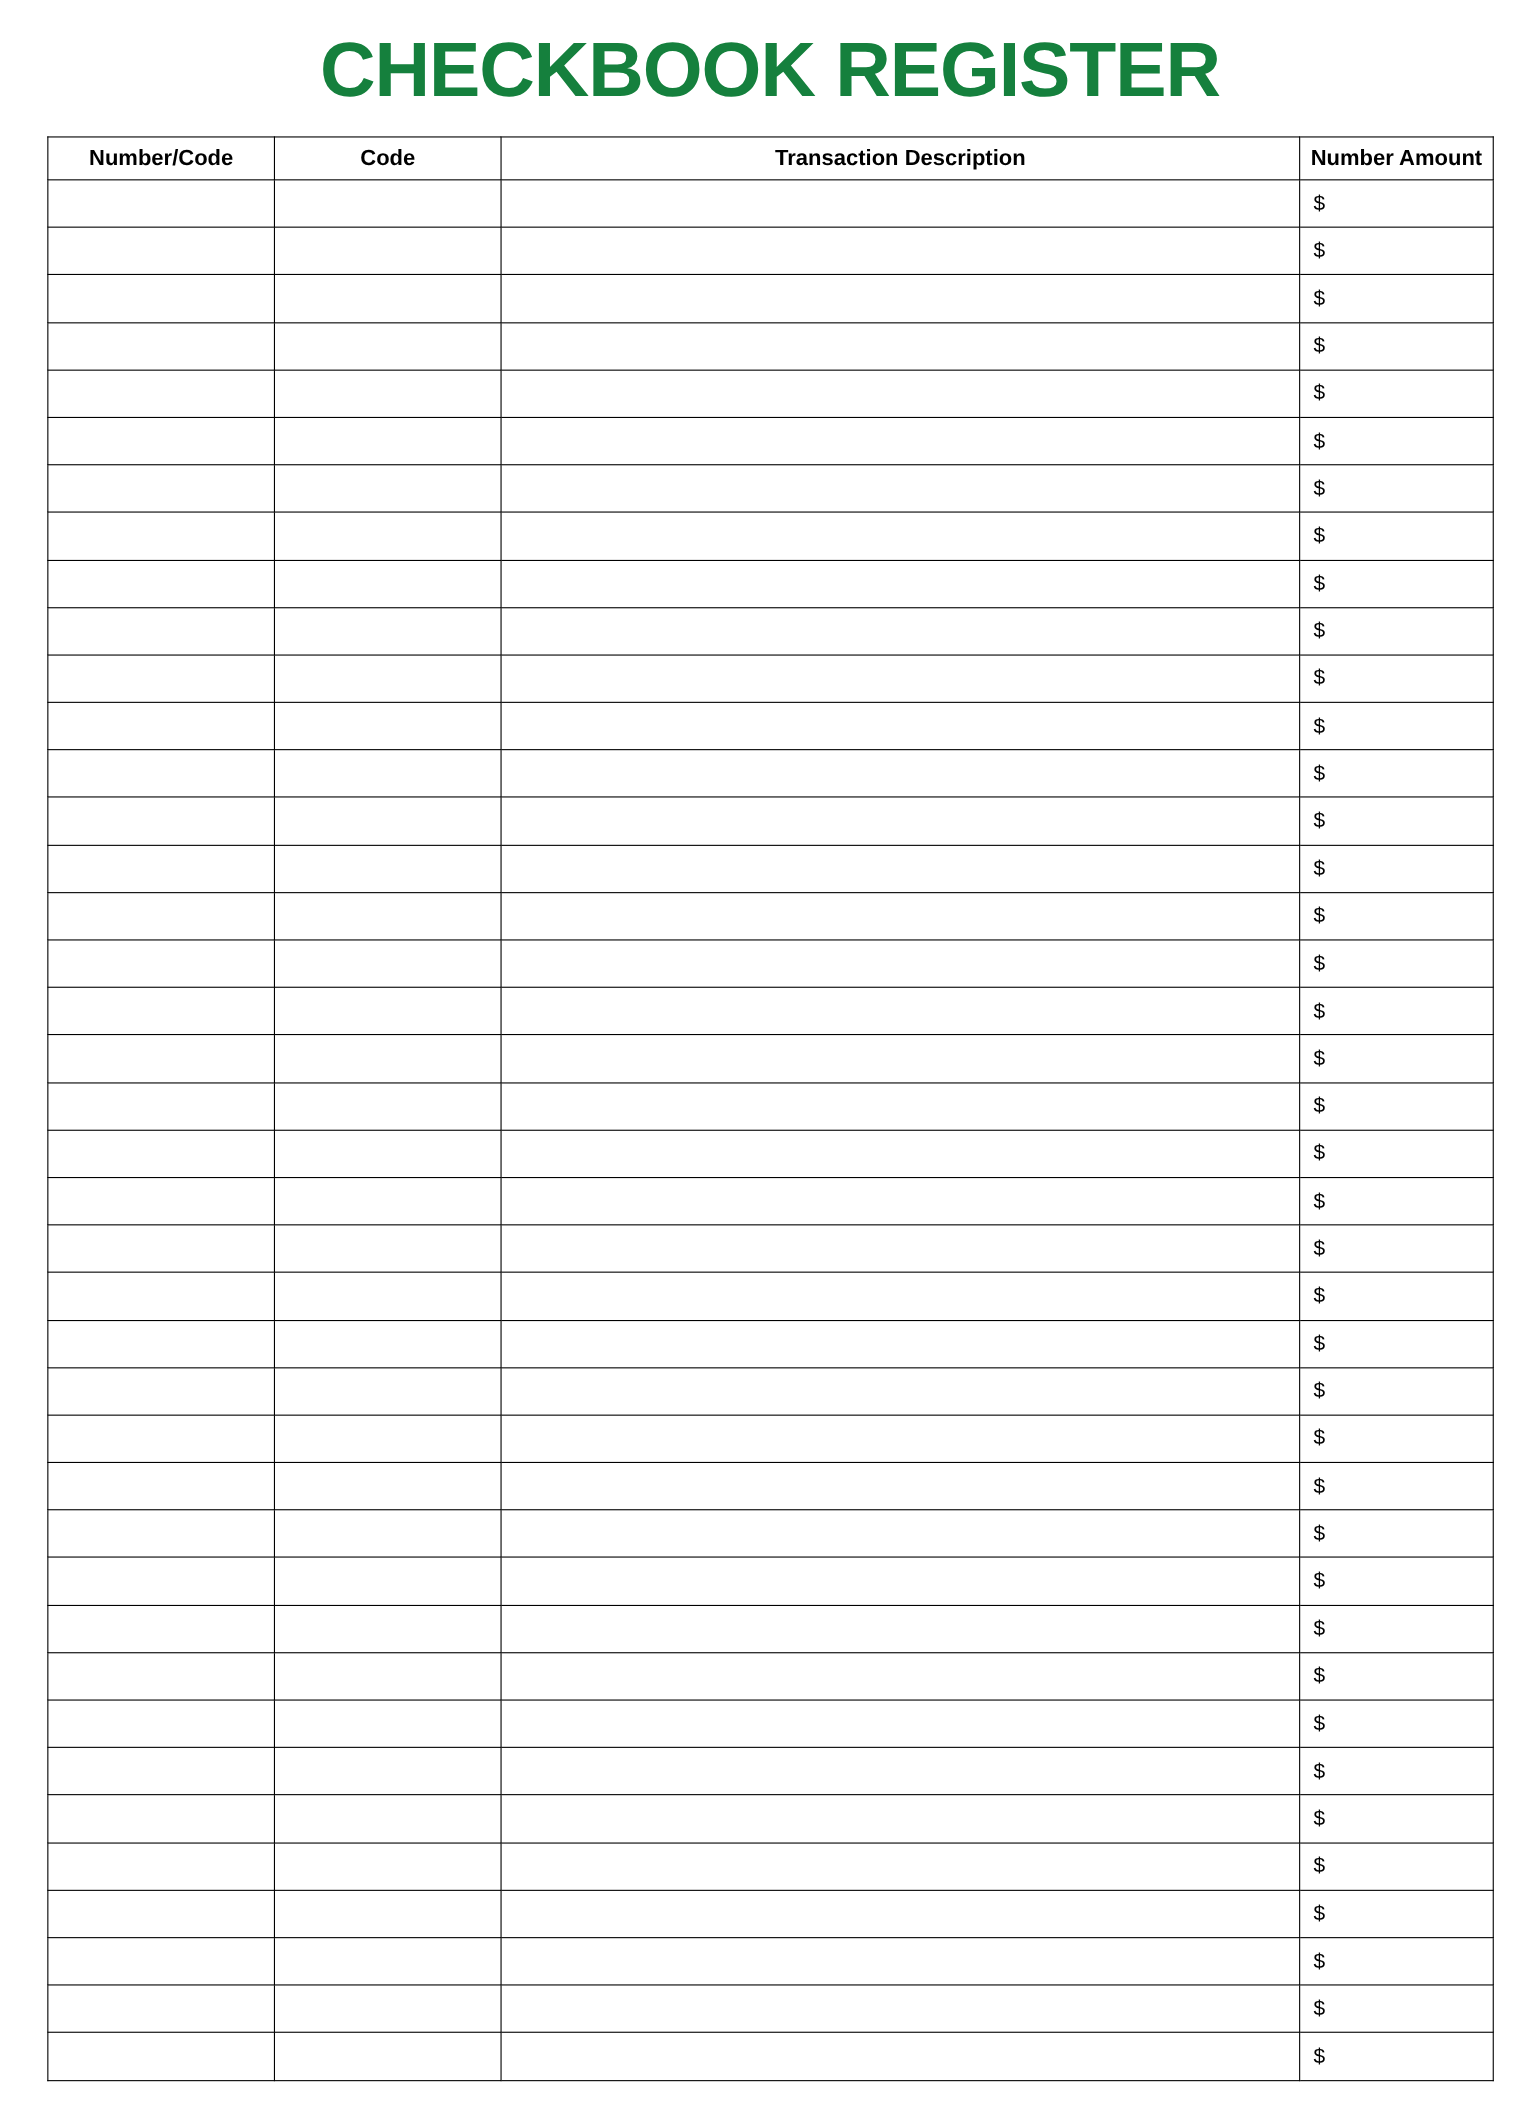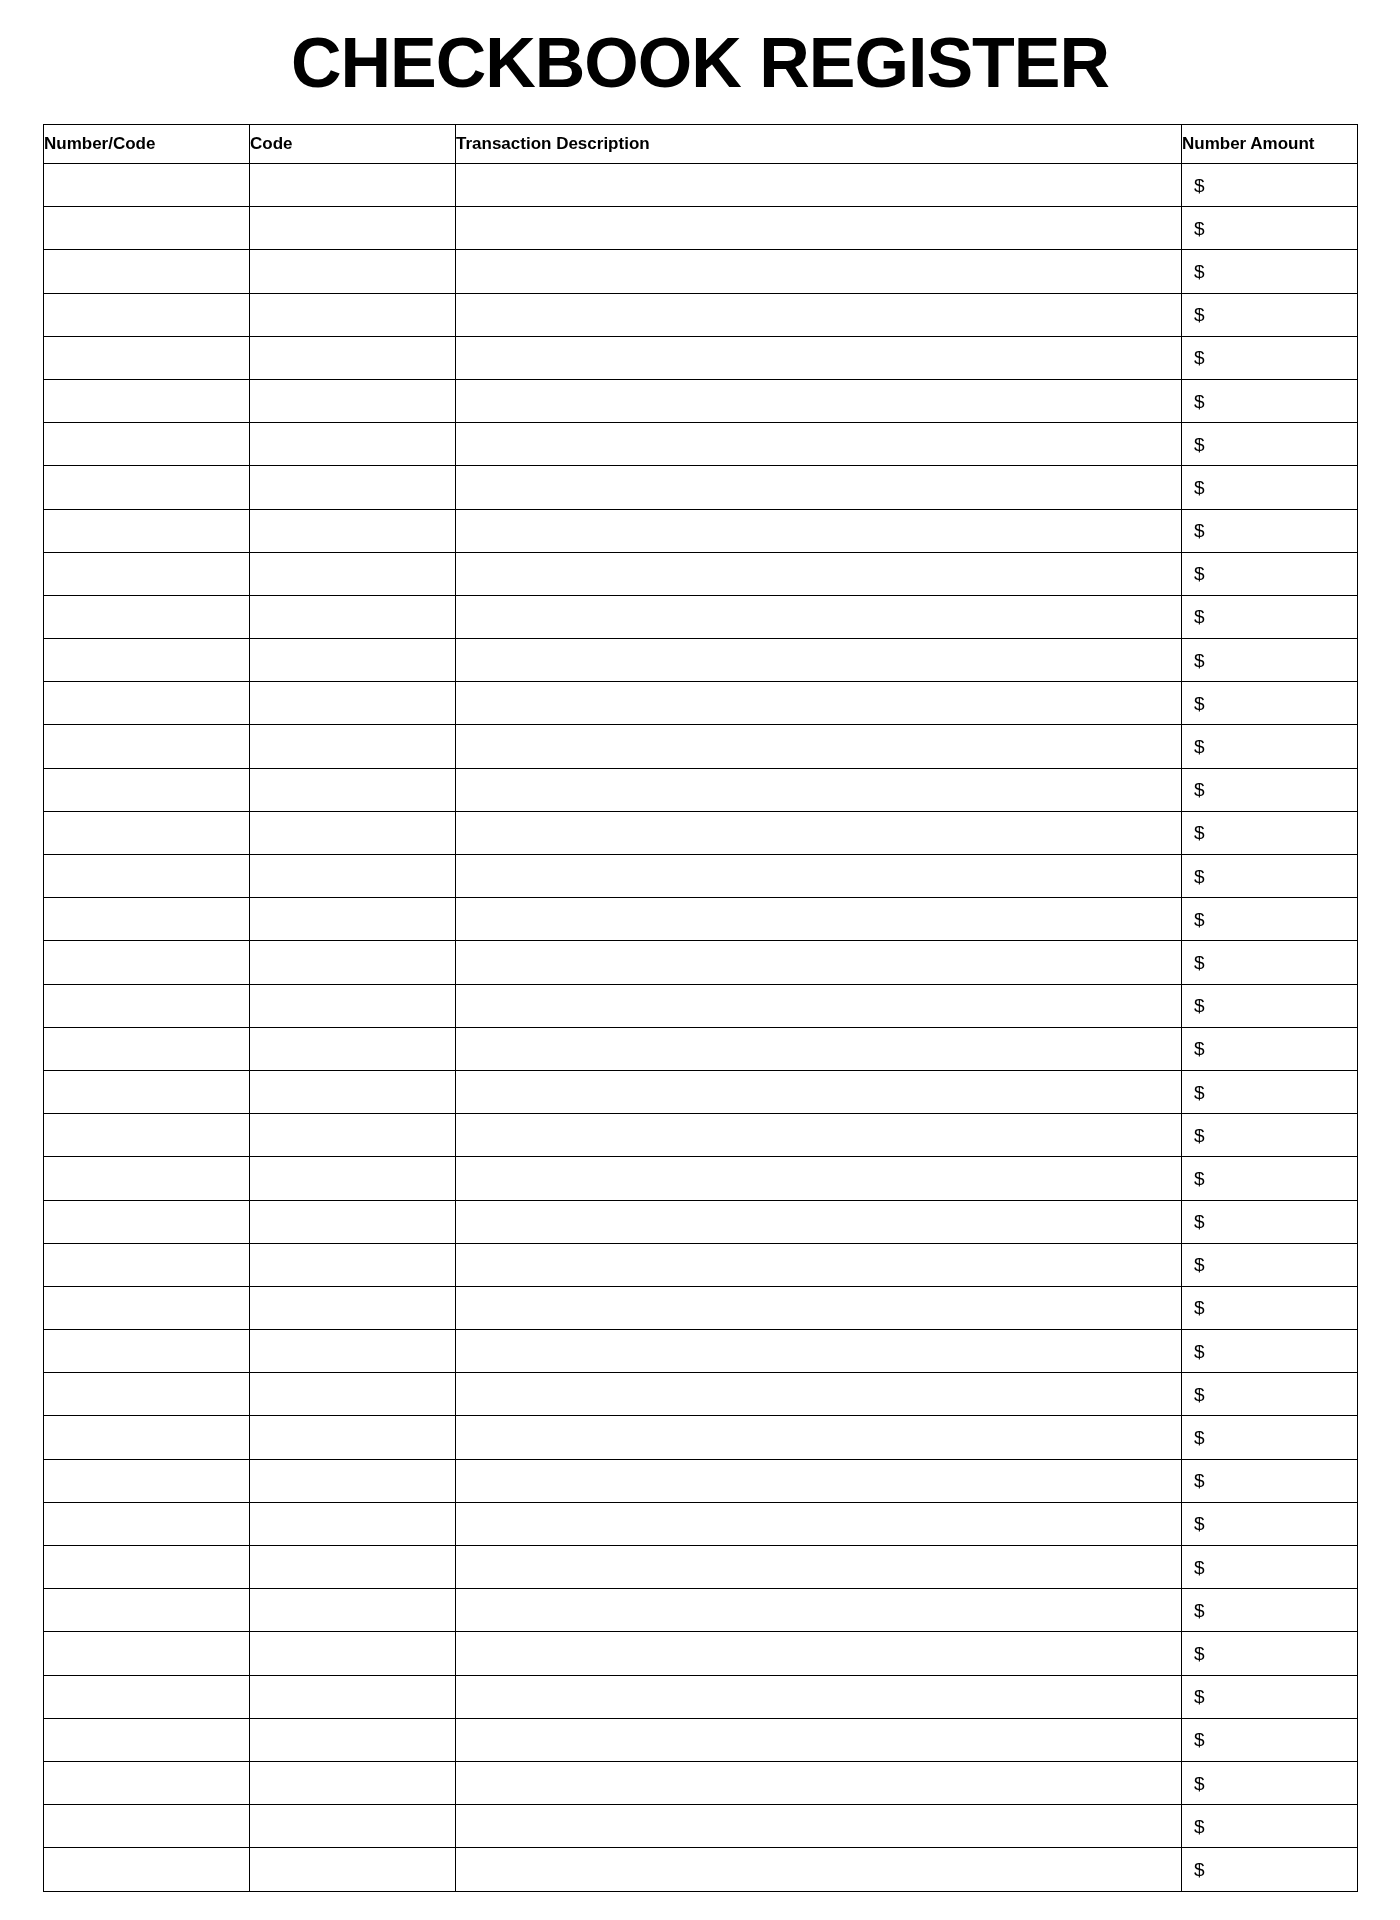--- a/index.html
+++ b/index.html
@@ -24,42 +24,42 @@
   .title {
     text-align: center;
     font-family: "Liberation Sans", sans-serif;
     font-weight: bold;
     font-size: 70px;
     letter-spacing: -1px;
     line-height: 1;
     margin: 0;
     padding-top: 28px;
     padding-bottom: 26px;
-    color: #000000;
+    color: #15803d;
   }
   .register-wrap {
     padding: 0 43px 0 43px;
     box-sizing: border-box;
   }
   table.register {
     width: 1314px;
     border-collapse: collapse;
     table-layout: fixed;
   }
   table.register th,
   table.register td {
     border: 1px solid #000000;
     padding: 0;
     margin: 0;
   }
   table.register thead th {
     height: 38px;
-    font-size: 17px;
+    font-size: 20px;
     font-weight: bold;
-    text-align: left;
+    text-align: center;
     vertical-align: middle;
     font-family: "Liberation Sans", sans-serif;
   }
   col.c-number { width: 206px; }
   col.c-date   { width: 206px; }
   col.c-desc   { width: 726px; }
   col.c-amount { width: 176px; }
 
   table.register tbody td {
     height: 42.2px;

